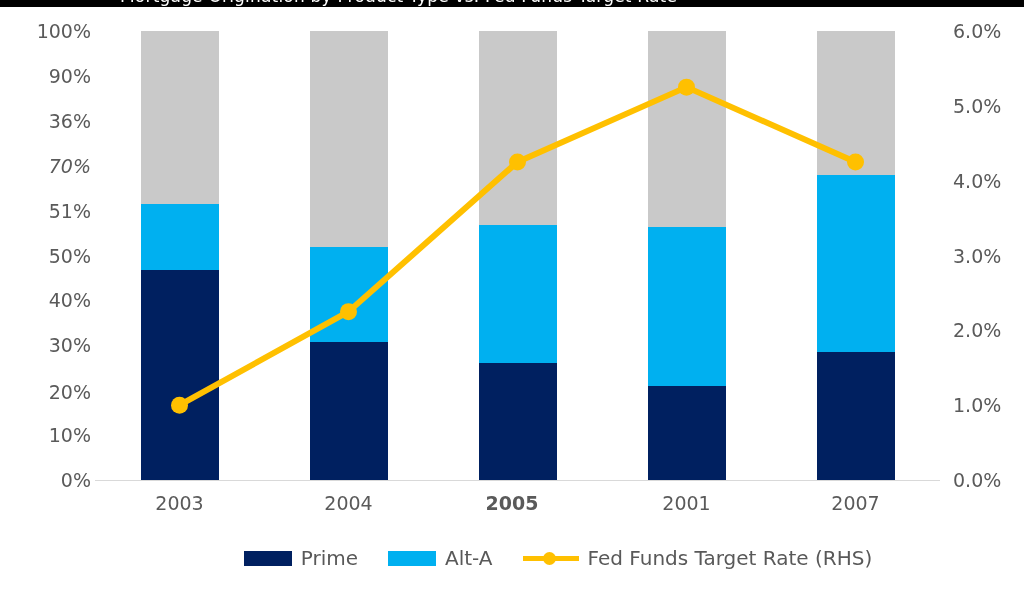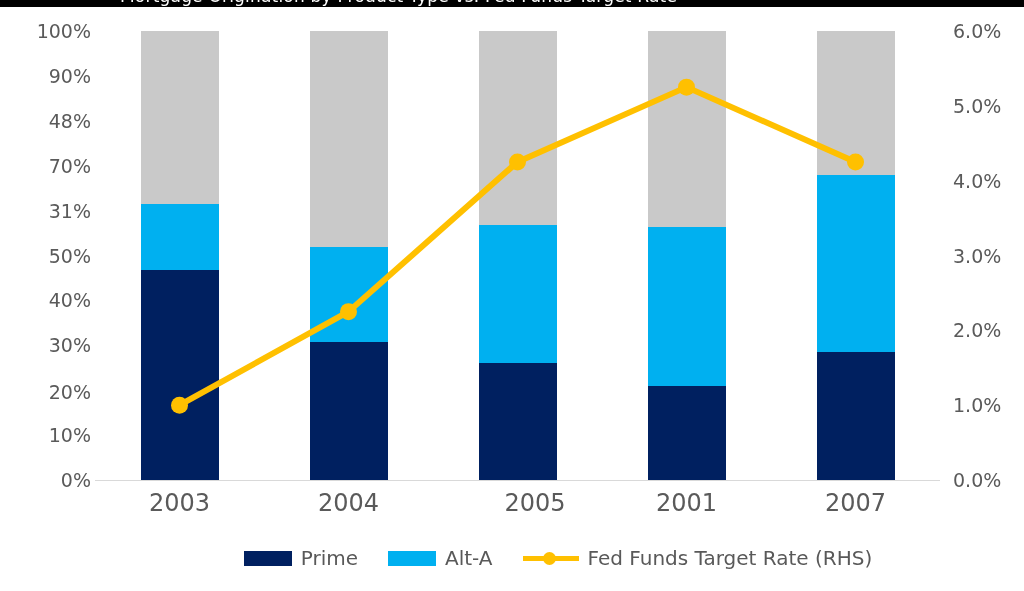--- a/index.html
+++ b/index.html
@@ -80,21 +80,21 @@
     color: #5a5a5a;
     line-height: 19px;
     transform: translateY(-9px);
     white-space: nowrap;
   }
   .xtick {
     position: absolute;
     top: 494px;
     width: 150px;
     text-align: center;
-    font-size: 24px;
+    font-size: 19px;
     color: #5a5a5a;
     line-height: 19px;
     white-space: nowrap;
   }
 
   
   .bar-col {
     position: absolute;
     bottom: 0;
     width: 78px;
@@ -198,43 +198,43 @@
         <div class="seg" style="top: 320.586px; height: 128.414px; background: rgb(0, 32, 96);"></div>
         <div class="seg" style="top: 143.68px; height: 176.906px; background: rgb(0, 176, 240);"></div>
         <div class="seg" style="top: 0px; height: 143.68px; background: rgb(201, 201, 201);"></div>
       </div>
     </div>
   <div class="axis-baseline"></div>
 
   <div id="y-left-ticks">
       <div class="ytick" style="top: 31px;">100%</div>
       <div class="ytick" style="top: 75.9px;">90%</div>
-      <div class="ytick" style="top: 120.8px;">48%</div>
-      <div class="ytick" style="top: 165.7px;">70%</div>
-      <div class="ytick" style="top: 210.6px;">31%</div>
+      <div class="ytick" style="top: 120.8px;">36%</div>
+      <div class="ytick" style="top: 165.7px; font-style: italic;">70%</div>
+      <div class="ytick" style="top: 210.6px;">51%</div>
       <div class="ytick" style="top: 255.5px;">50%</div>
       <div class="ytick" style="top: 300.4px;">40%</div>
       <div class="ytick" style="top: 345.3px;">30%</div>
       <div class="ytick" style="top: 392px;">20%</div>
       <div class="ytick" style="top: 435.1px;">10%</div>
       <div class="ytick" style="top: 480px;">0%</div>
     </div>
   <div id="y-right-ticks">
       <div class="ytick-r" style="top: 31px;">6.0%</div>
       <div class="ytick-r" style="top: 105.833px;">5.0%</div>
       <div class="ytick-r" style="top: 180.667px;">4.0%</div>
       <div class="ytick-r" style="top: 255.5px;">3.0%</div>
       <div class="ytick-r" style="top: 330.333px;">2.0%</div>
       <div class="ytick-r" style="top: 405.167px;">1.0%</div>
       <div class="ytick-r" style="top: 480px;">0.0%</div>
     </div>
   <div id="x-ticks">
       <div class="xtick" style="left: 104.5px;">2003</div>
       <div class="xtick" style="left: 273.5px;">2004</div>
-      <div class="xtick" style="left: 460px;">2005</div>
+      <div class="xtick" style="left: 437px; font-weight: bold;">2005</div>
       <div class="xtick" style="left: 611.5px;">2001</div>
       <div class="xtick" style="left: 780.5px;">2007</div>
     </div>
 
   <svg class="line-svg" id="line-layer" viewBox="0 0 1024 591" preserveAspectRatio="none">
       <polyline points="179.5,405.1666666666667 348.5,311.625 517.5,161.95833333333331 686.5,87.125 855.5,161.95833333333331" fill="none" stroke="#FFC000" stroke-width="6" stroke-linecap="round" stroke-linejoin="round"></polyline>
       <circle cx="179.5" cy="405.1666666666667" r="8.5" fill="#FFC000"></circle>
       <circle cx="348.5" cy="311.625" r="8.5" fill="#FFC000"></circle>
       <circle cx="517.5" cy="161.95833333333331" r="8.5" fill="#FFC000"></circle>
       <circle cx="686.5" cy="87.125" r="8.5" fill="#FFC000"></circle>

